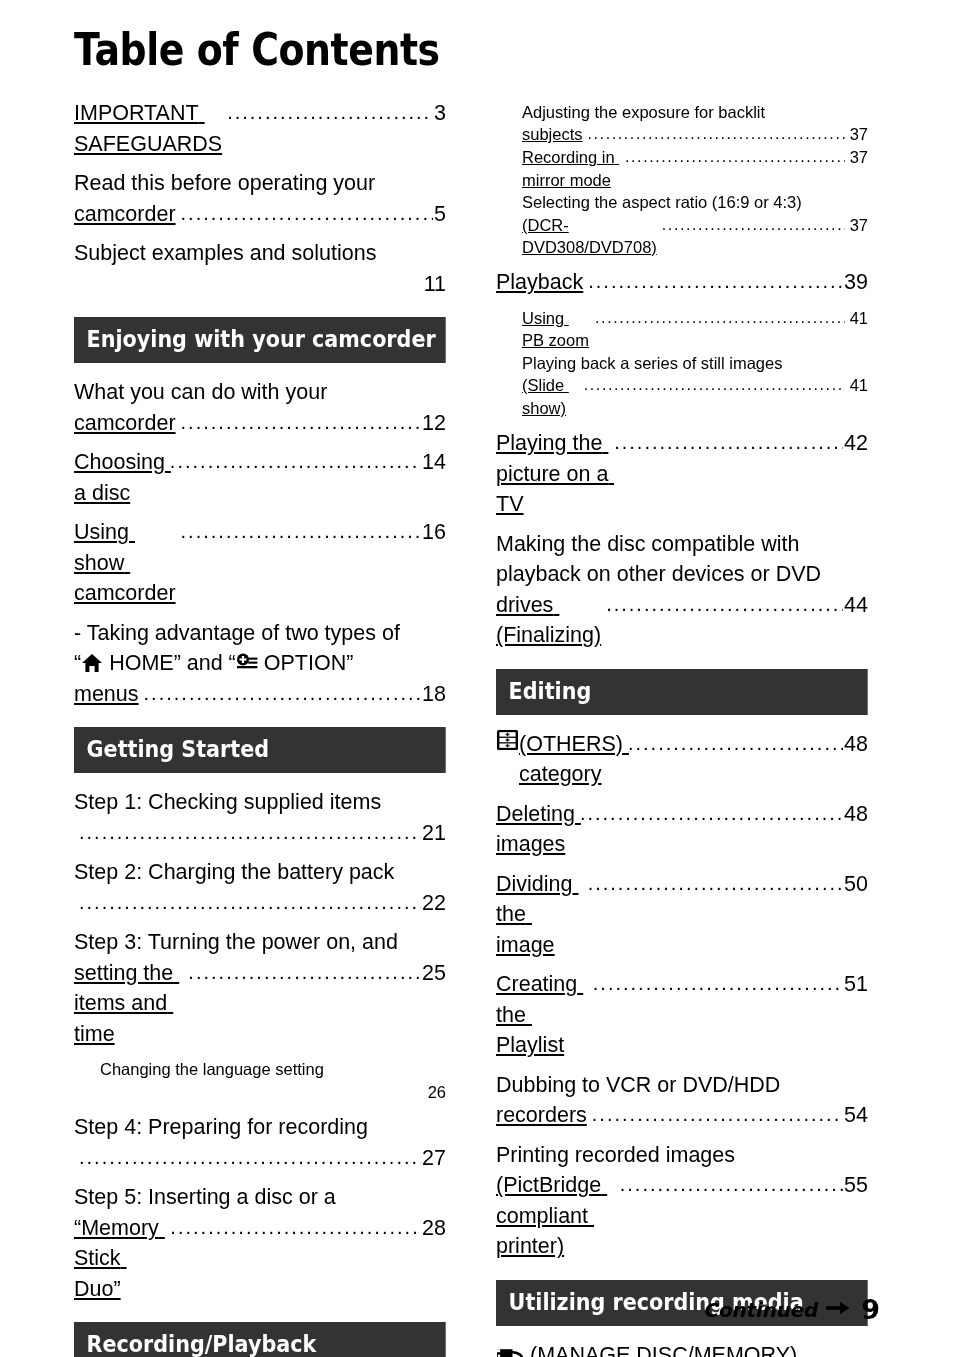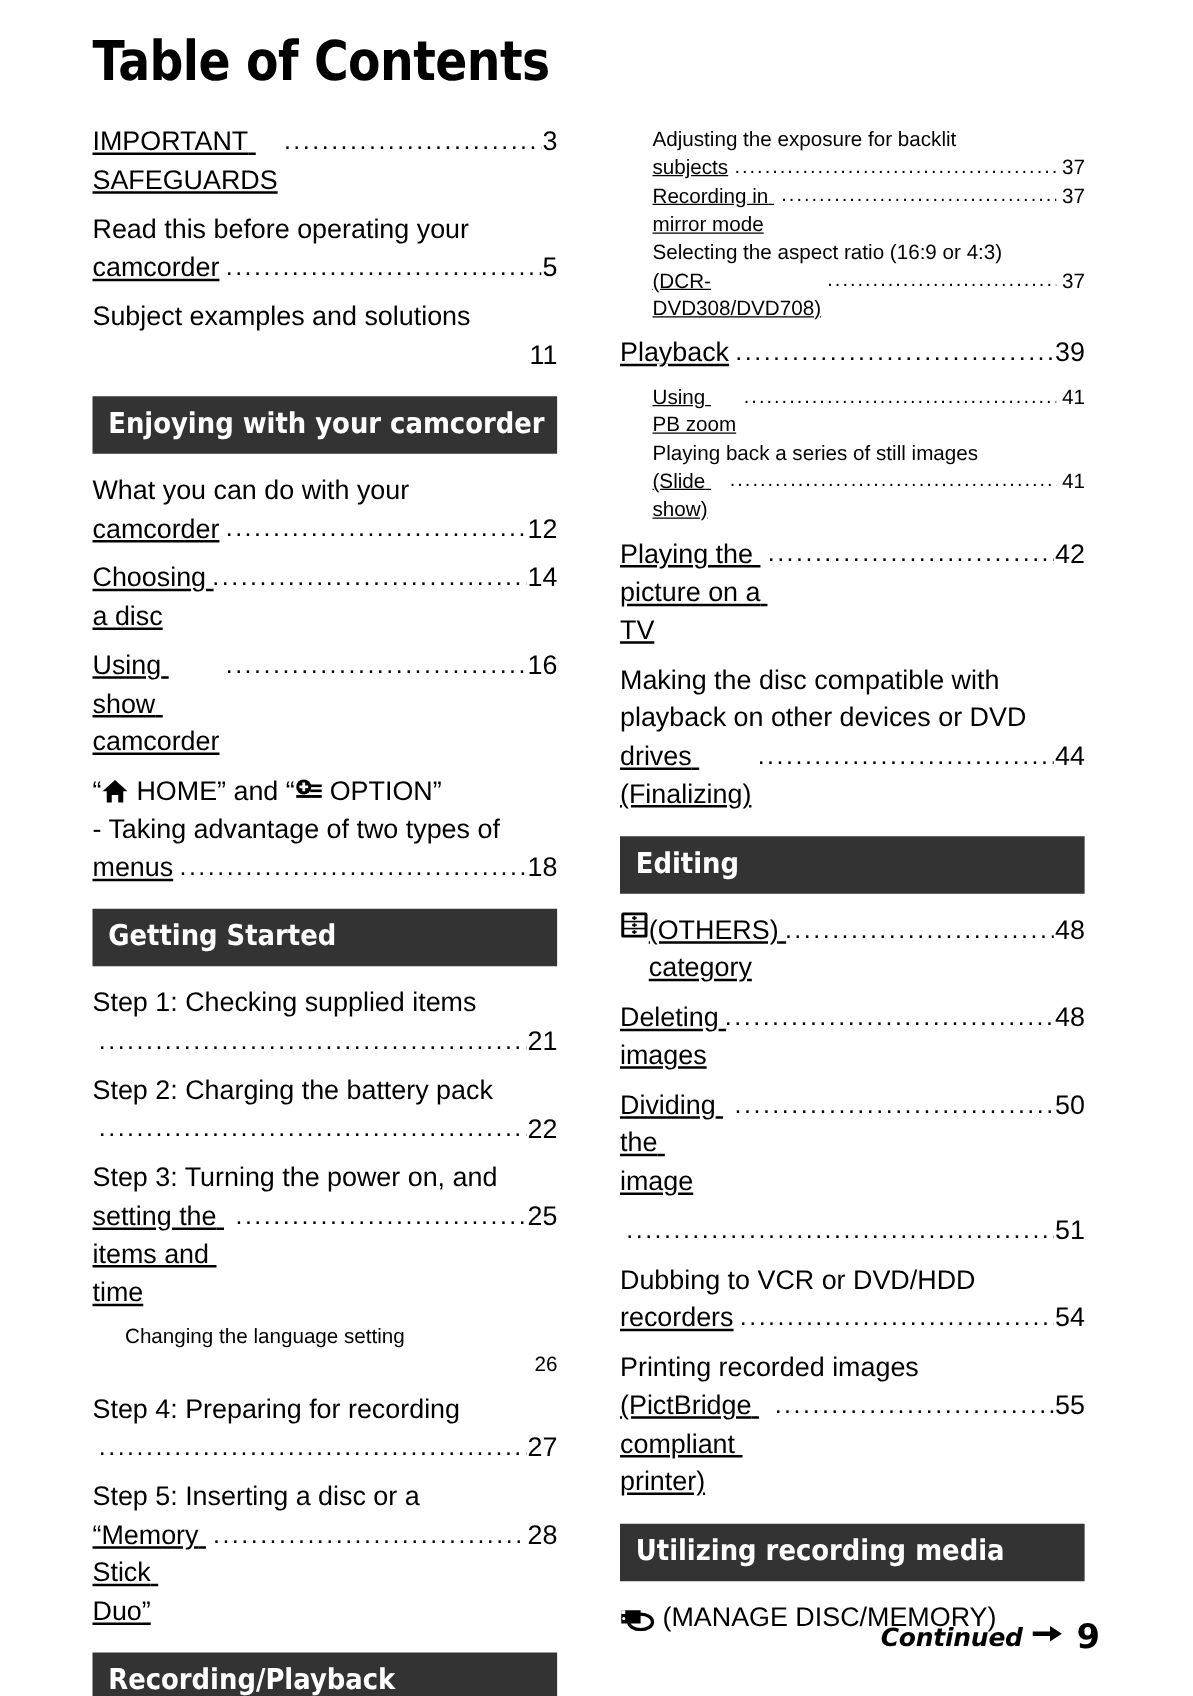--- a/index.html
+++ b/index.html
@@ -195,31 +195,31 @@
         </div>
       </div>
       <div class="entry">
         <div class="ln">
           <span class="txt">Using show camcorder</span>
           <span class="lead">.....................................................................</span>
           <span class="pg">16</span>
         </div>
       </div>
       <div class="entry">
+        <div class="plain">- Taking advantage of two types of</div>
         <div class="plain"><span>“</span><span class="ico" style="vertical-align: -3px;"><svg width="22" height="20" viewBox="0 0 22 20">
               <path d="M11 1 L21 10 H17.6 V19 H13.6 V13 H8.4 V19 H4.4 V10 H1 Z" fill="#000"></path>
             </svg></span><span> HOME” and “</span><span class="ico" style="vertical-align: -3px;"><svg width="22" height="20" viewBox="0 0 22 20">
               <circle cx="7" cy="6.5" r="6" fill="#000"></circle>
               <rect x="5.9" y="3.0" width="2.2" height="7" fill="#fff"></rect>
               <rect x="3.5" y="5.4" width="7" height="2.2" fill="#fff"></rect>
               <rect x="12.2" y="4.6" width="9.2" height="2.1" fill="#000"></rect>
               <rect x="12.2" y="8.6" width="9.2" height="2.1" fill="#000"></rect>
               <rect x="1.0" y="13.0" width="20.4" height="2.3" fill="#000"></rect>
             </svg></span><span> OPTION”</span></div>
-        <div class="plain">- Taking advantage of two types of</div>
         <div class="ln">
           <span class="txt">menus</span>
           <span class="lead">.....................................................................</span>
           <span class="pg">18</span>
         </div>
       </div>
       <div class="section-bar">Getting Started</div>
       <div class="entry">
         <div class="plain">Step 1: Checking supplied items</div>
         <div class="ln">
@@ -359,20 +359,21 @@
       </div>
       <div class="entry">
         <div class="ln">
           <span class="txt">Dividing the image</span>
           <span class="lead">.....................................................................</span>
           <span class="pg">50</span>
         </div>
       </div>
       <div class="entry">
         <div class="ln">
+          <span class="txt">Creating the Playlist</span>
           <span class="lead">.....................................................................</span>
           <span class="pg">51</span>
         </div>
       </div>
       <div class="entry">
         <div class="plain">Dubbing to VCR or DVD/HDD</div>
         <div class="ln">
           <span class="txt">recorders</span>
           <span class="lead">.....................................................................</span>
           <span class="pg">54</span>

